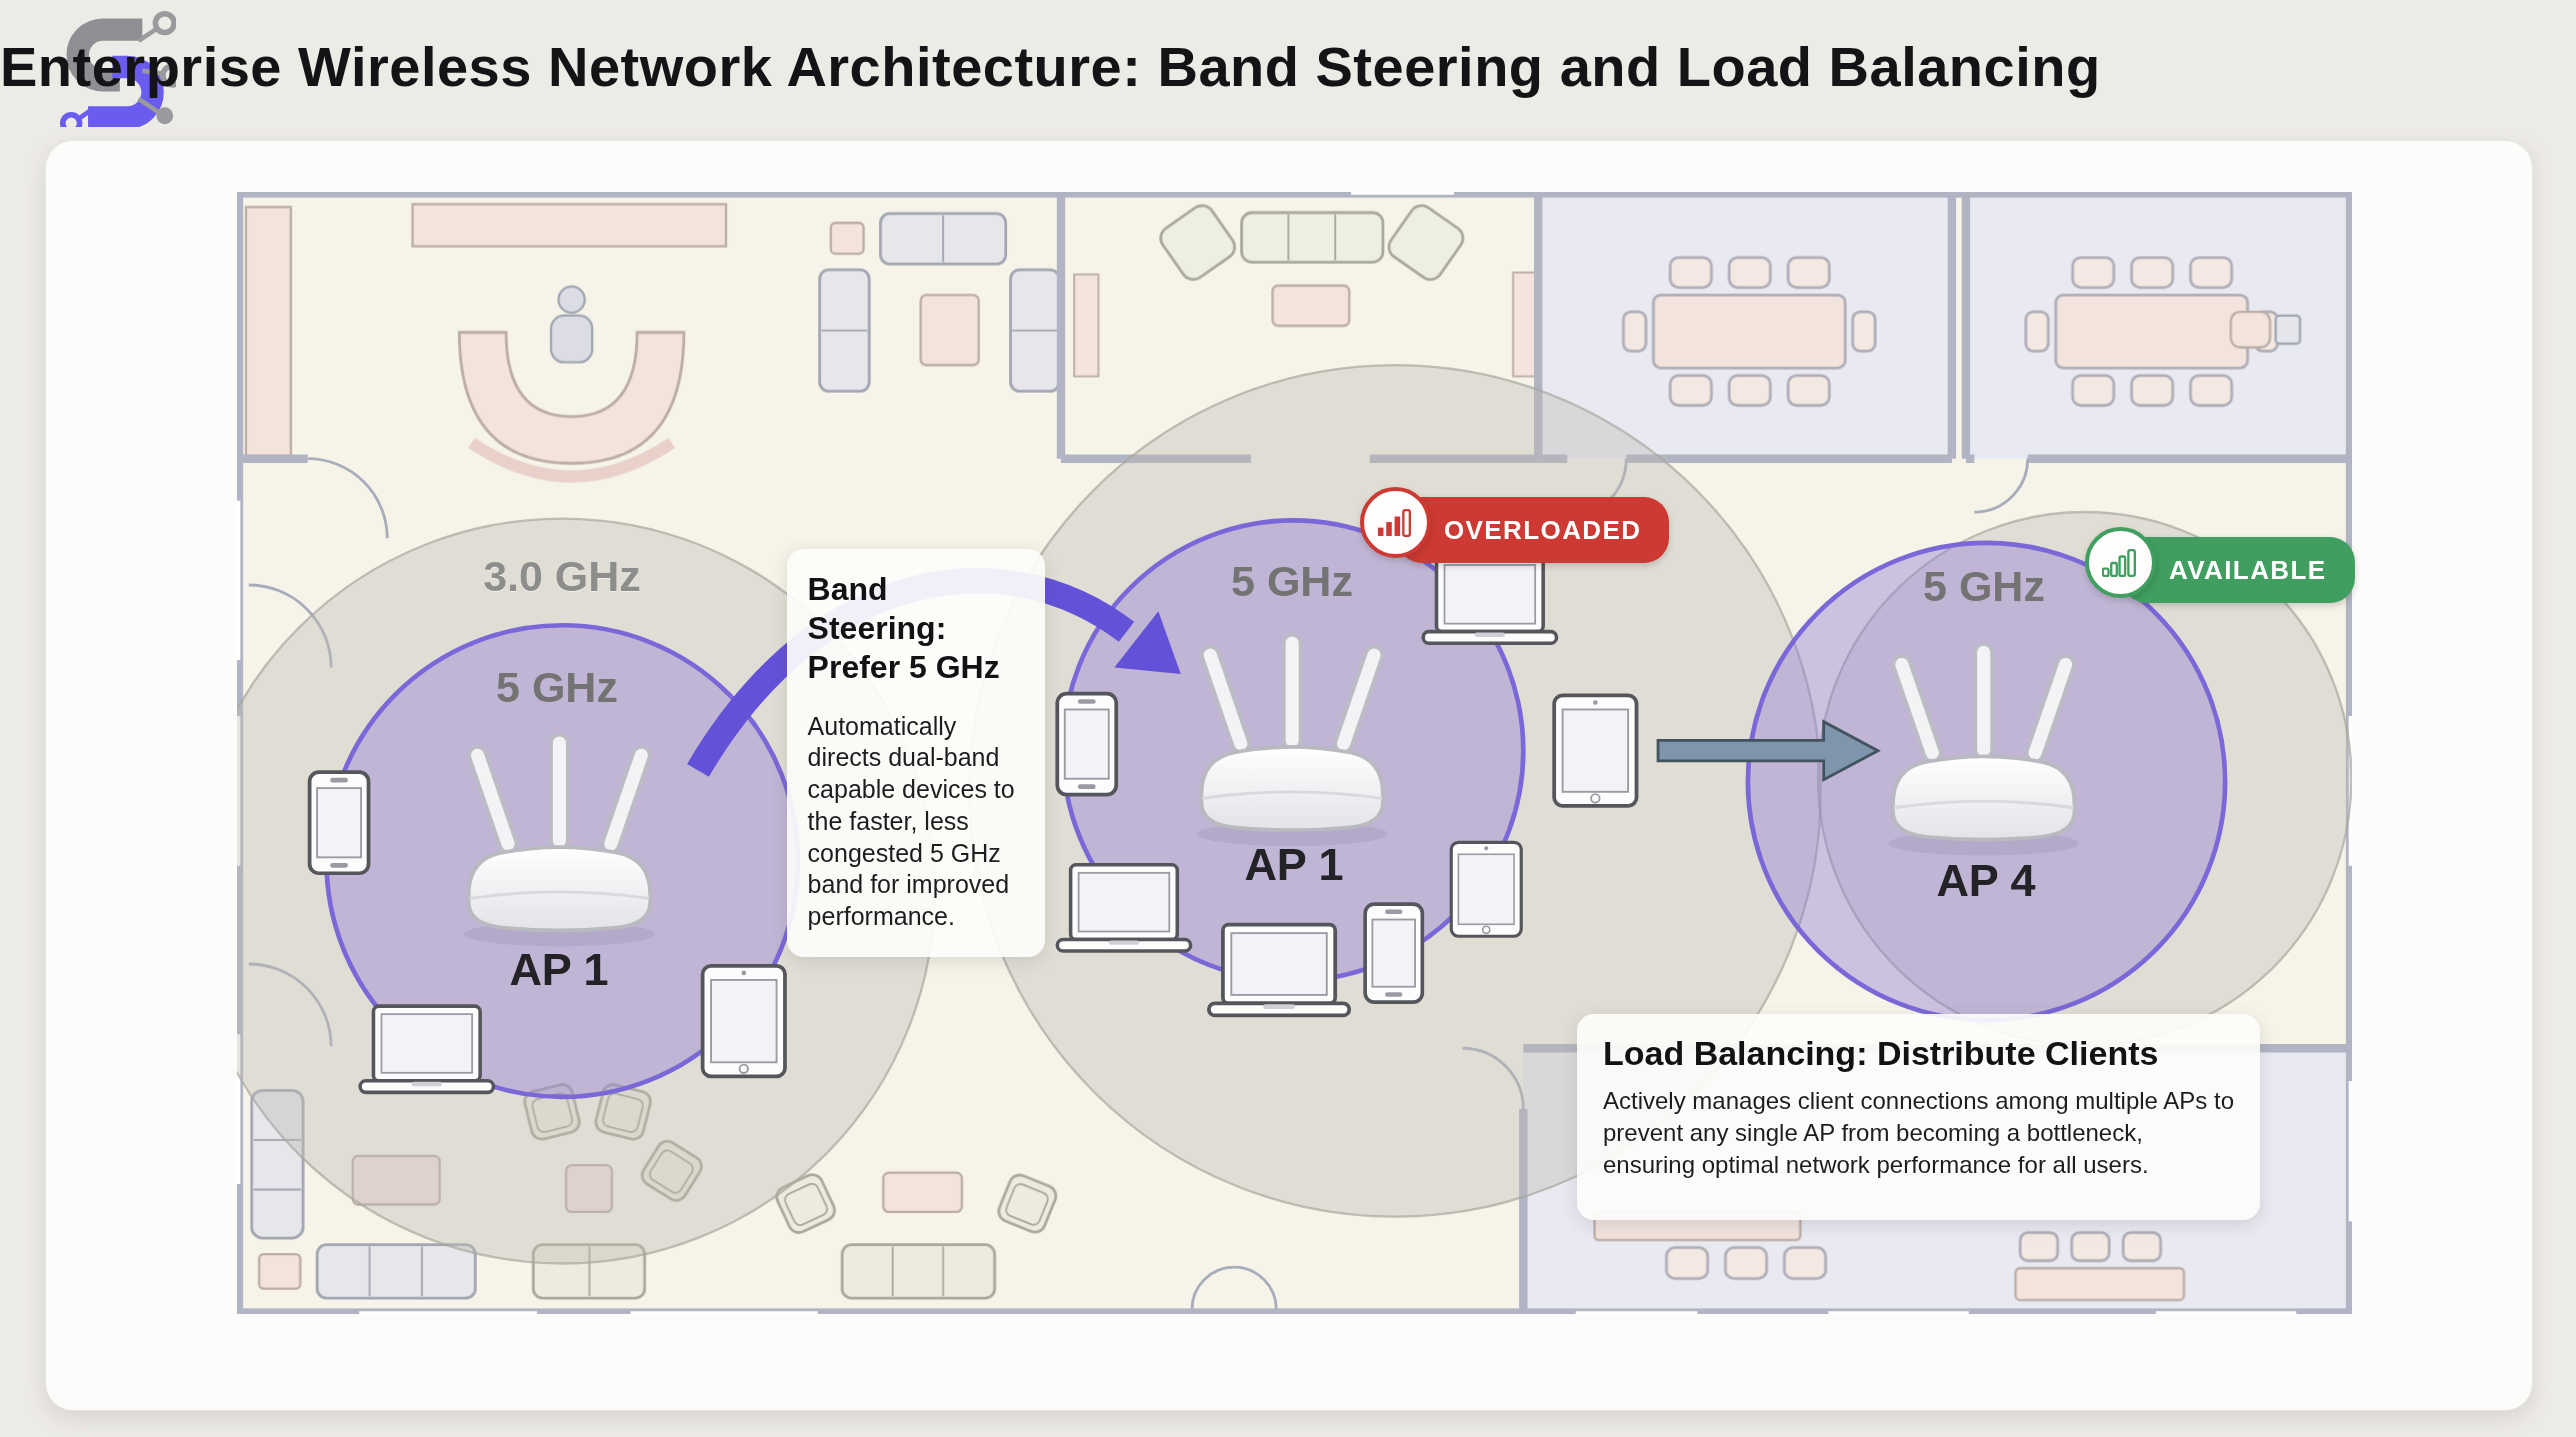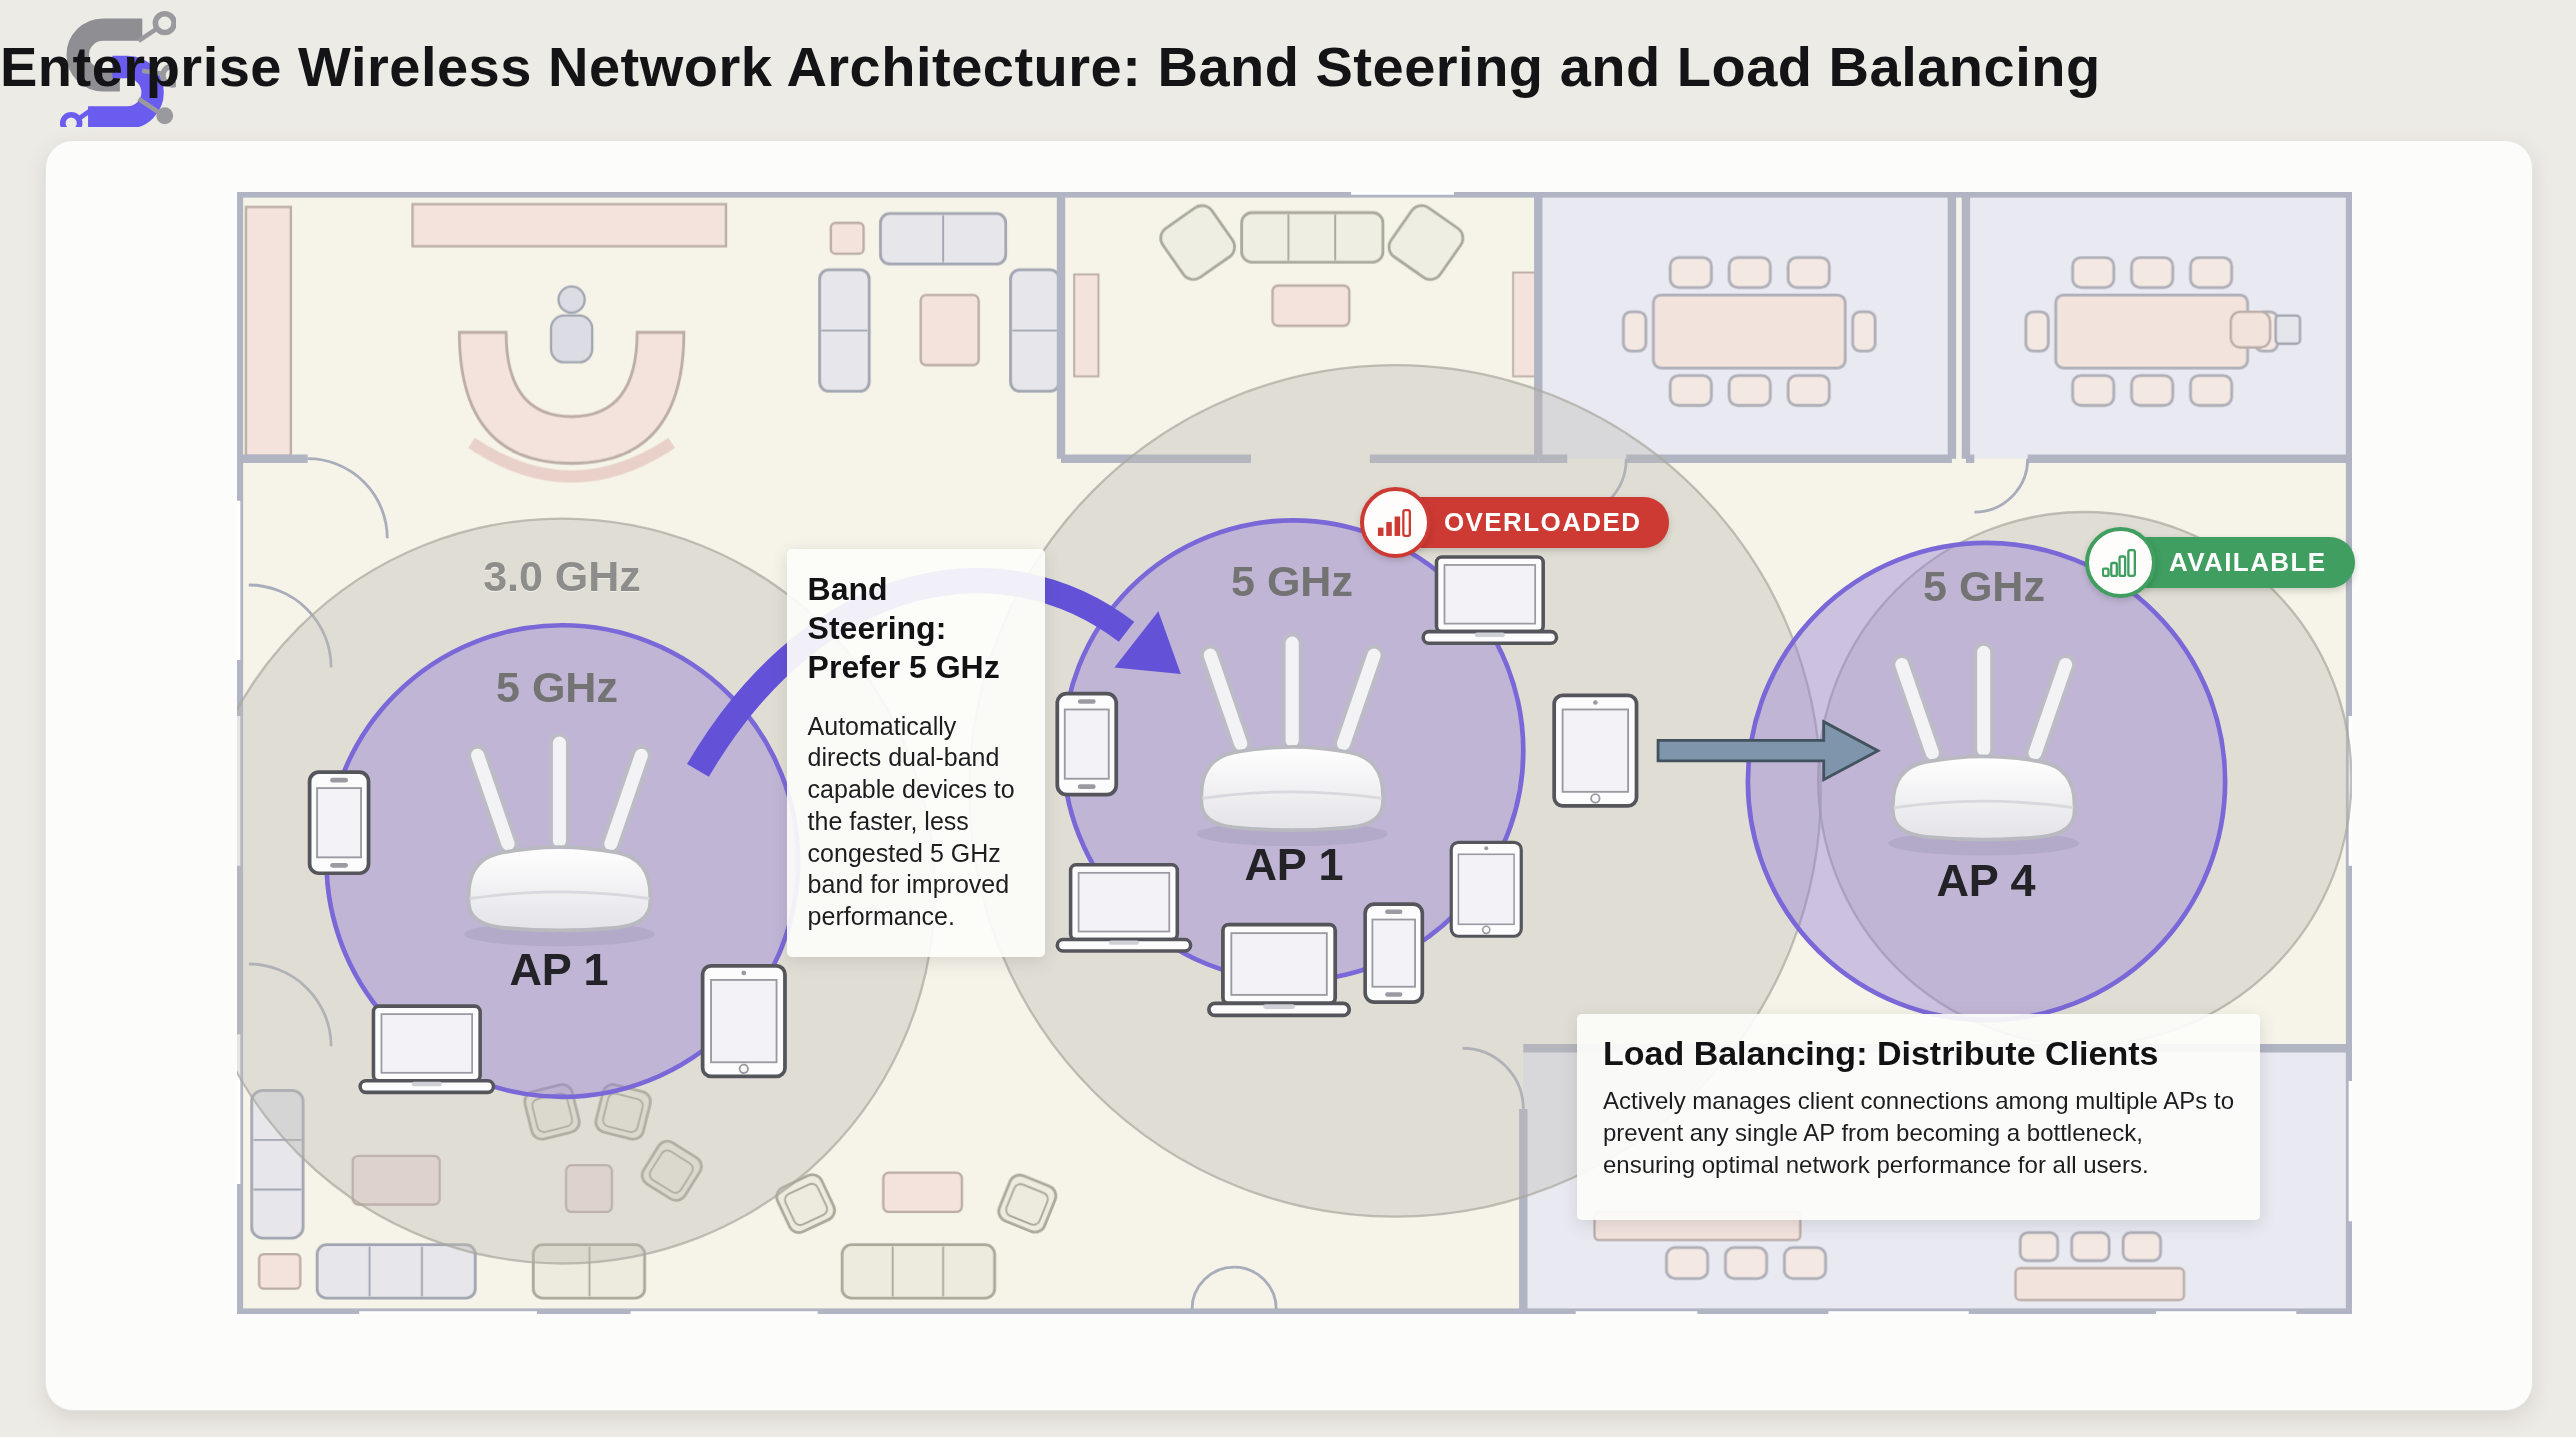--- a/index.html
+++ b/index.html
@@ -24,38 +24,38 @@
   }
   .floorplan-svg{position:absolute;left:237px;top:192px;z-index:1}
   
   .lbl{position:absolute;width:318px;text-align:center;font-weight:700;z-index:3;pointer-events:none}
   .lbl.band24{font-size:43px;color:#8d8d8b;text-shadow:0 0.9px 0 rgba(255,255,255,.5)}
   .lbl.band5{font-size:43px;color:#737373}
   .lbl.ap{font-size:45px;color:#232327}
   
   .badge{position:absolute;height:71px;z-index:4}
   .badge-pill{
-    position:absolute;left:37px;top:10.3px;height:51px;border-radius:25px;
+    position:absolute;left:37px;top:10.3px;height:66px;border-radius:25px;
     padding:0 28px 0 47px;display:flex;align-items:center;
     font-size:26px;font-weight:700;color:#fff;letter-spacing:1.4px;white-space:nowrap;
     box-shadow:0 2.8px 7.5px rgba(0,0,0,.18);
   }
   .badge-icon{
     position:absolute;left:0;top:0;width:71px;height:71px;border-radius:50%;
     background:#fffdfc;box-sizing:border-box;display:flex;align-items:center;justify-content:center;
     box-shadow:0 2.8px 7.5px rgba(0,0,0,.15);
   }
   .badge.red  .badge-pill{background:#cd3a33}
   .badge.red  .badge-icon{border:4.7px solid #cd3a33}
   .badge.green .badge-pill{background:#3f9e60}
   .badge.green .badge-icon{border:4.7px solid #3f9e60}
   
   .callout{
     position:absolute;z-index:4;box-sizing:border-box;
-    background:rgba(252,252,250,.93);border-radius:5px;
+    background:rgba(252,252,250,.93);border-radius:17px;
     box-shadow:0 4.7px 17px rgba(60,60,70,.14);
   }
   .callout-title{font-weight:700;color:#121214}
   .callout-body{color:#1d1d20}
   #callout-band-steering{left:787px;top:549px;width:258px;height:408px;padding:20.6px 20.6px}
   #callout-band-steering .callout-title{font-size:32px;line-height:1.22;margin-bottom:24px}
   #callout-band-steering .callout-body{font-size:25px;line-height:1.27}
   #callout-load-balancing{left:1577px;top:1014px;width:683px;height:206px;padding:19px 26px}
   #callout-load-balancing .callout-title{font-size:34px;line-height:1.2;margin-bottom:11.2px}
   #callout-load-balancing .callout-body{font-size:24px;line-height:1.33}

